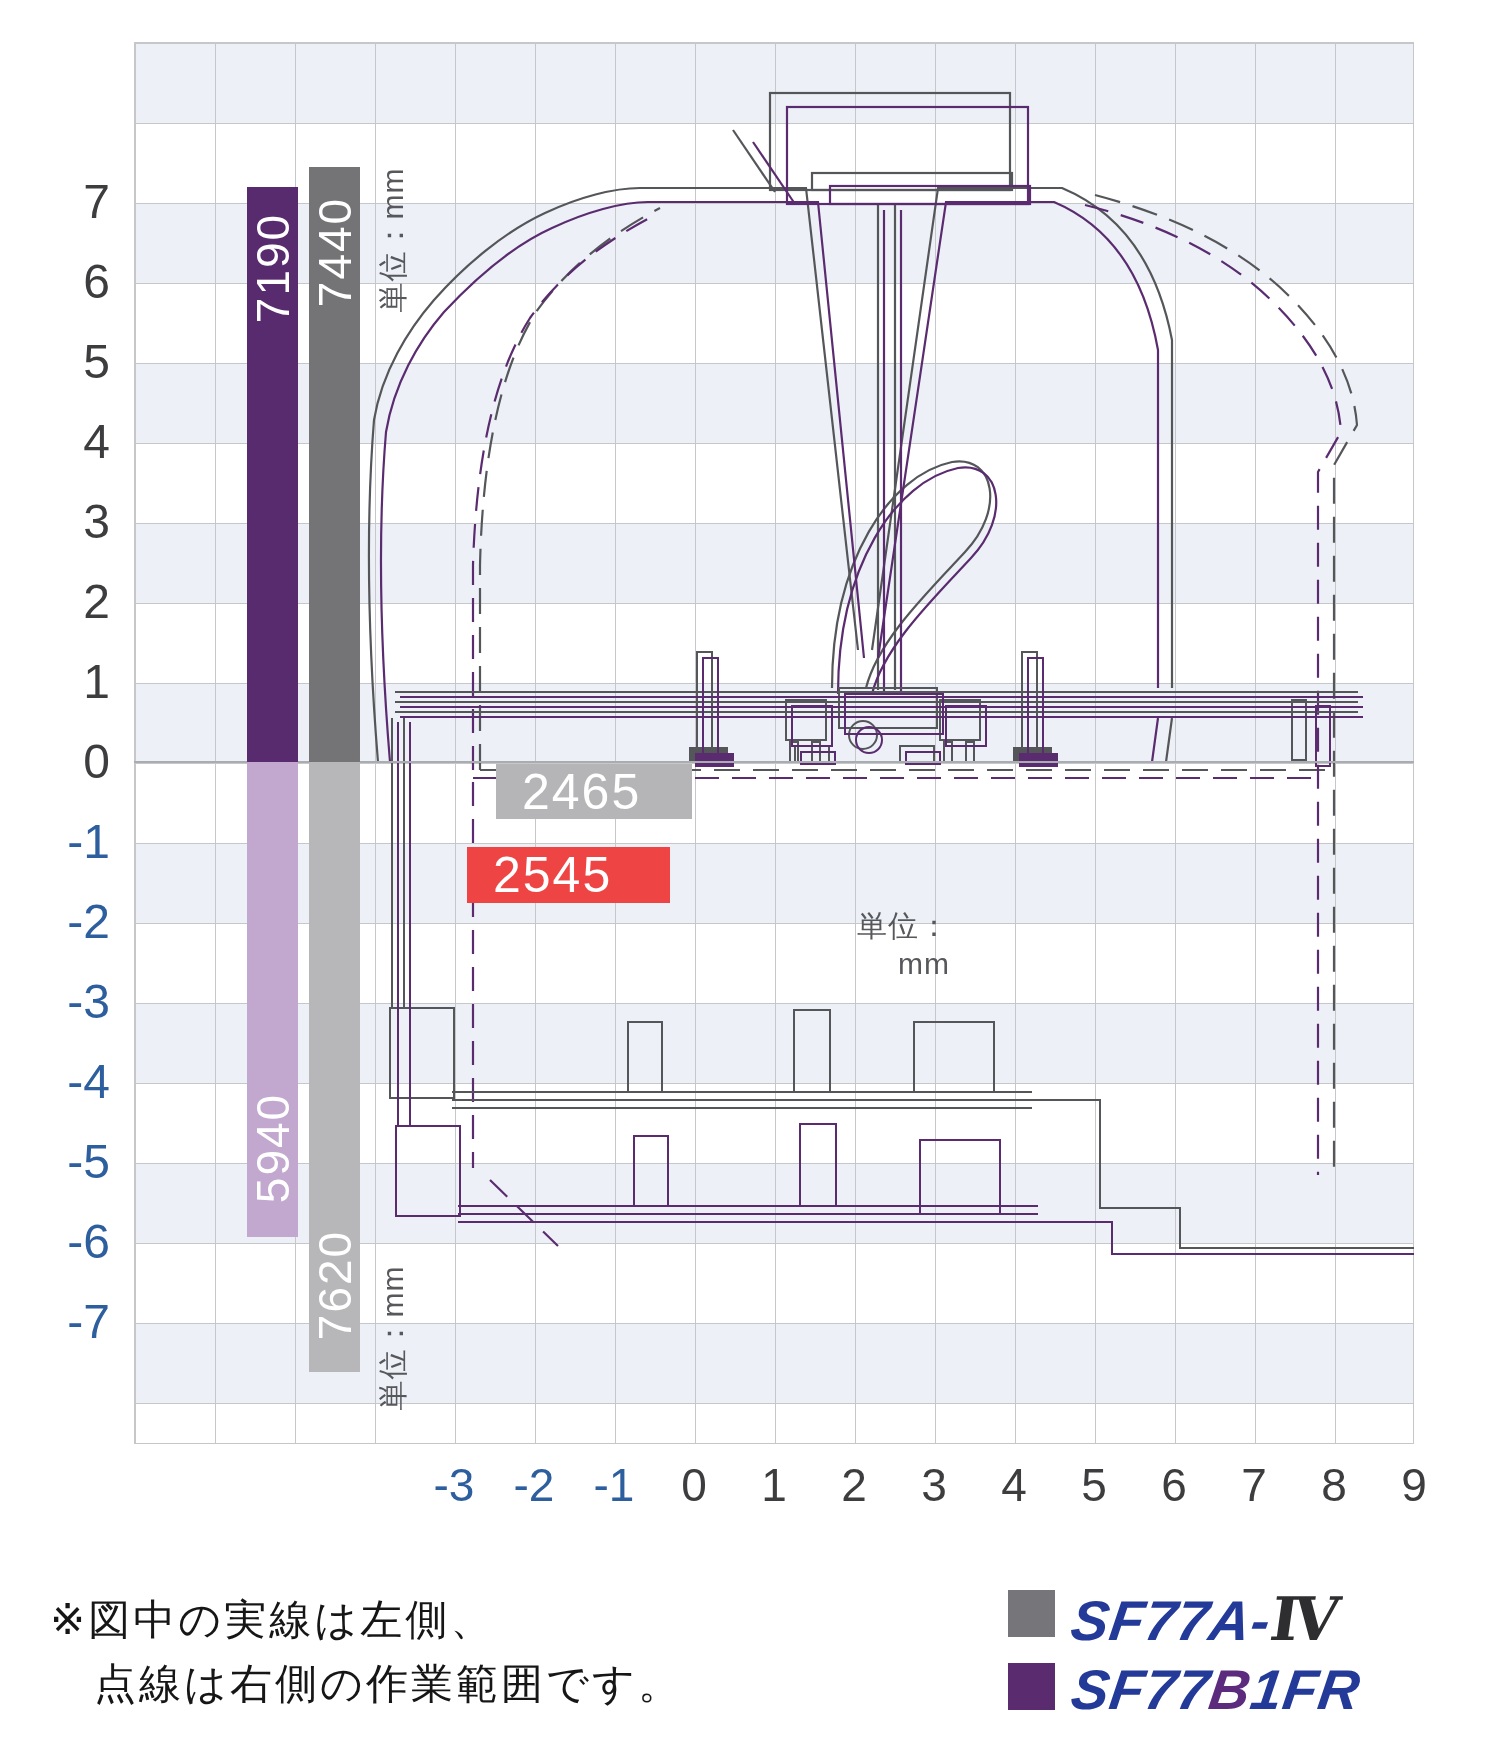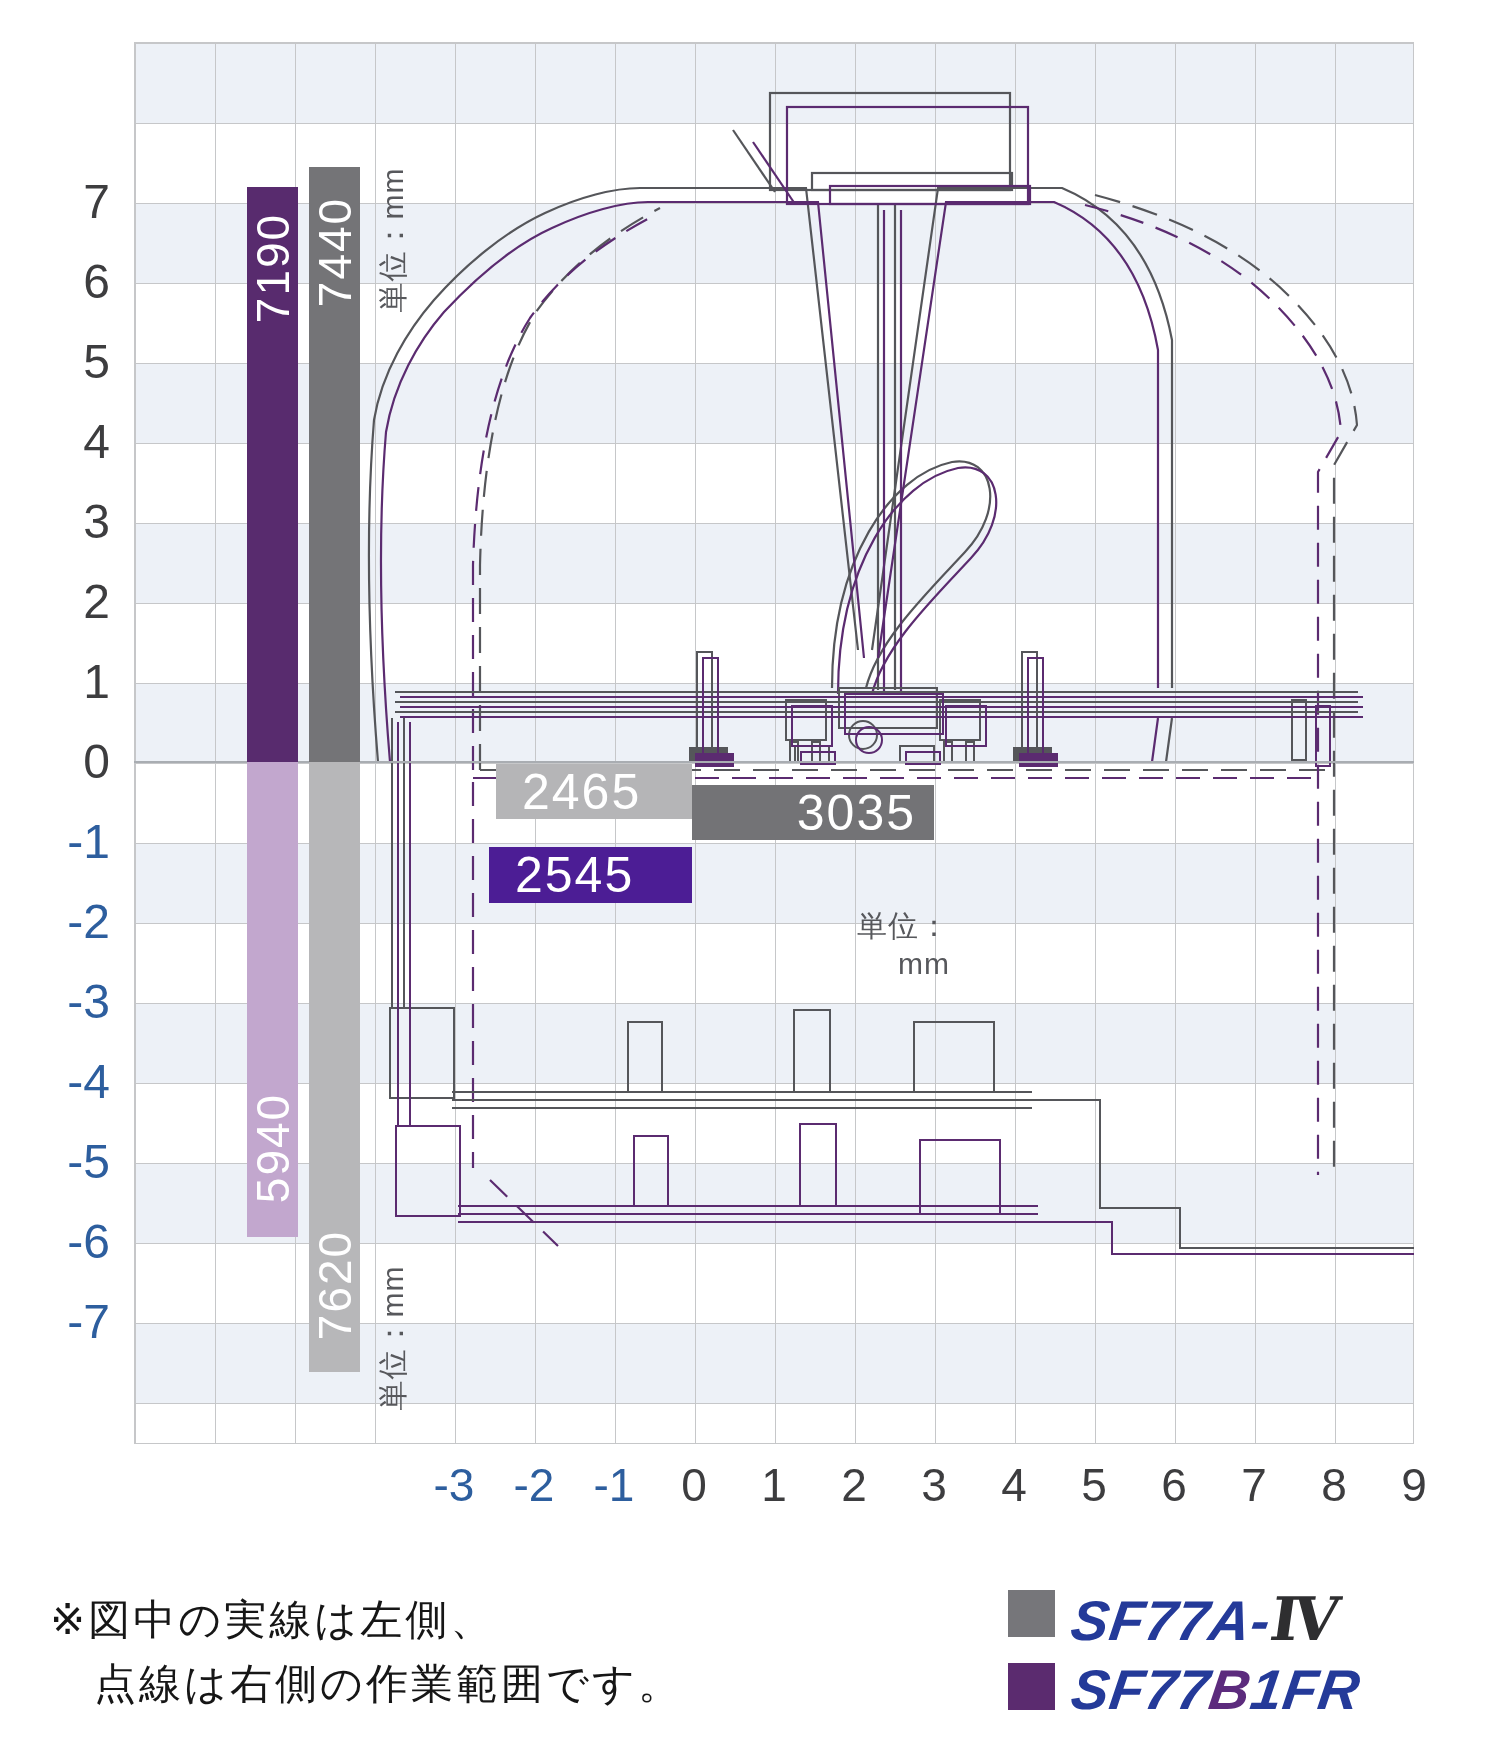--- a/index.html
+++ b/index.html
@@ -167,22 +167,21 @@
 
   <div class="vlabel" style="left:273px;top:268px">7190</div>
   <div class="vlabel" style="left:335px;top:252px">7440</div>
   <div class="vlabel" style="left:273px;top:1148px">5940</div>
   <div class="vlabel" style="left:335px;top:1285px">7620</div>
 
   <div class="vunit" style="left:393px;top:240px">単位：mm</div>
   <div class="vunit" style="left:393px;top:1338px">単位：mm</div>
 
   <div class="hbar left" style="left:496px;top:764px;width:196px;height:55px;background:#b5b5b7">2465</div>
-  <div class="hbar right" style="left:692px;top:785px;width:242px;height:55px;background:#737376">3035</div>
-  <div class="hbar left" style="left:489px;top:847px;width:203px;height:56px;background:#4c1d95">2545</div>
+  <div class="hbar left" style="left:467px;top:847px;width:203px;height:56px;background:#ef4444">2545</div>
   <div class="hunit">単位：mm</div>
 
   <div class="note-line" style="left:94px;top:1656px">点線は右側の作業範囲です。</div>
   <div class="note-line" style="left:50px;top:1592px">※図中の実線は左側、</div>
 
   <div class="swatch" style="left:1008px;top:1590px;background:#76767a"></div>
   <div class="logo" style="left:1072px;top:1584px">
     <span class="blue">SF77A-</span><span class="roman">Ⅳ</span>
   </div>
   <div class="swatch" style="left:1008px;top:1663px;background:#5b2b6f"></div>

